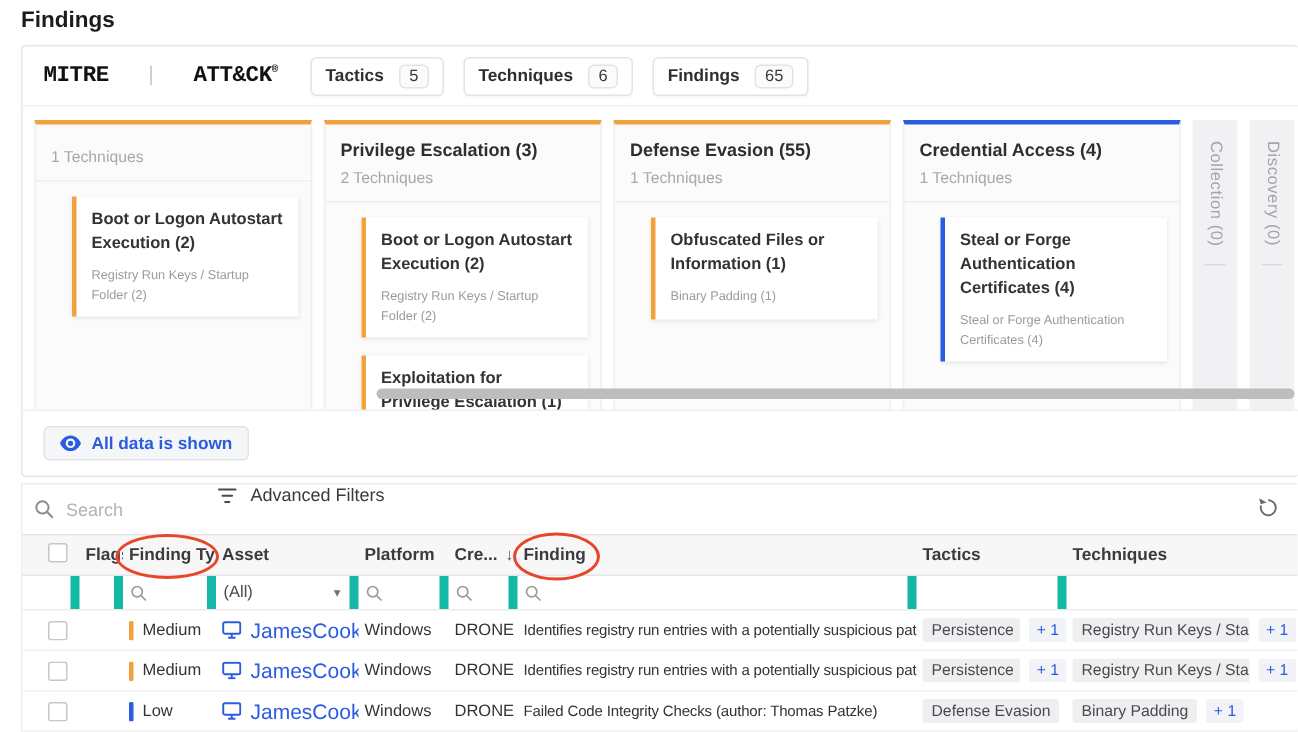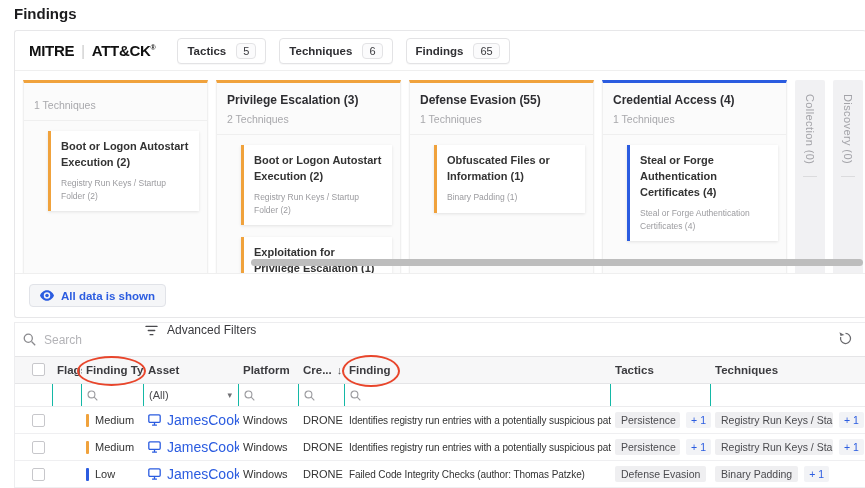--- a/index.html
+++ b/index.html
@@ -5,21 +5,21 @@
   * { margin:0; padding:0; box-sizing:border-box; }
   html,body { width:865px; height:488px; overflow:hidden; background:#fff;
     font-family:"Liberation Sans", sans-serif; color:#333; }
 
   .page-title { position:absolute; left:14px; top:5px; font-size:15px; font-weight:700; color:#1c1c1e; }
 
   
   .attack-panel { position:absolute; left:14px; top:30px; width:852px; height:288px;
     background:#fff; border:1px solid #E7E7E9; border-right:none; border-radius:3px; }
   .logo-row { height:40px; display:flex; align-items:center; padding:0 8px; border-bottom:1px solid #EFEFEF; }
-  .logo { display:flex; align-items:baseline; gap:7px; margin-left:6px; }
+  .logo { display:flex; align-items:baseline; gap:24px; margin-left:6px;font-family:Liberation Mono, monospace; }
   .logo-mitre { font-size:15px; font-weight:800; letter-spacing:-0.3px; color:#111; }
   .logo-sep { color:#C9C9C9; font-size:14px; font-weight:300; }
   .logo-attack { font-size:15px; font-weight:800; letter-spacing:-0.3px; color:#111; }
   .logo-reg { font-size:7px; vertical-align:super; }
   .stats { display:flex; gap:13px; margin-left:22px; }
   .stat-chip { display:flex; align-items:center; gap:10px; background:#fff; border:1px solid #E3E3E5;
     border-radius:4px; padding:4px 9px; box-shadow:0 1px 1px rgba(0,0,0,0.03); }
   .stat-label { font-size:11.5px; font-weight:700; color:#2f2f33; }
   .stat-count { font-size:11px; color:#3a3a3e; border:1px solid #E3E3E5; background:#FBFBFC;
     border-radius:4px; padding:1px 6px; min-width:20px; text-align:center; }
@@ -64,21 +64,21 @@
   .adv-filters span { font-size:12px; color:#3a3a3e; }
   .reset-btn { position:absolute; right:12px; top:8px; cursor:pointer; }
 
   .tbl { width:100%; font-size:11.5px; }
   .tr { display:grid; grid-template-columns:38px 29px 62px 95px 60px 46px 266px 100px 1fr; }
   .tr.head { height:28px; background:#F7F7F8; border-top:1px solid #E5E5E7; border-bottom:1px solid #E5E5E7;
     align-items:center; font-weight:700; color:#3b3b3f; font-size:11.5px; }
   .tr.head > div { padding-left:4px; white-space:nowrap; overflow:hidden; }
   .tr.filters { height:23px; border-bottom:1px solid #ECECEE; align-items:center; }
   .fcell { height:100%; display:flex; align-items:center; gap:6px; padding-left:5px;
-    border-right:1px solid #14b8a6; }
+    border-right:6px solid #14b8a6; }
   .fcell.sel { justify-content:space-between; padding-right:6px; font-size:11px; color:#4a4a4e; }
   .caret { color:#707074; font-size:9px; }
   .tr.data { height:27px; border-bottom:1px solid #EFEFF1; align-items:center; }
   .tr.data > div { padding-left:4px; display:flex; align-items:center; overflow:hidden; white-space:nowrap; }
   .cb { width:13px; height:13px; border:1px solid #C7C7CB; border-radius:2px; background:#fff;
     display:inline-block; margin-left:13px; }
   .sev { display:flex; align-items:center; gap:6px; }
   .sev-bar { width:3px; height:13px; background:#F0A23C; border-radius:1px; }
   .sev-bar.low { background:#2B5CE0; }
   .sev-txt { font-size:11px; color:#333; }

